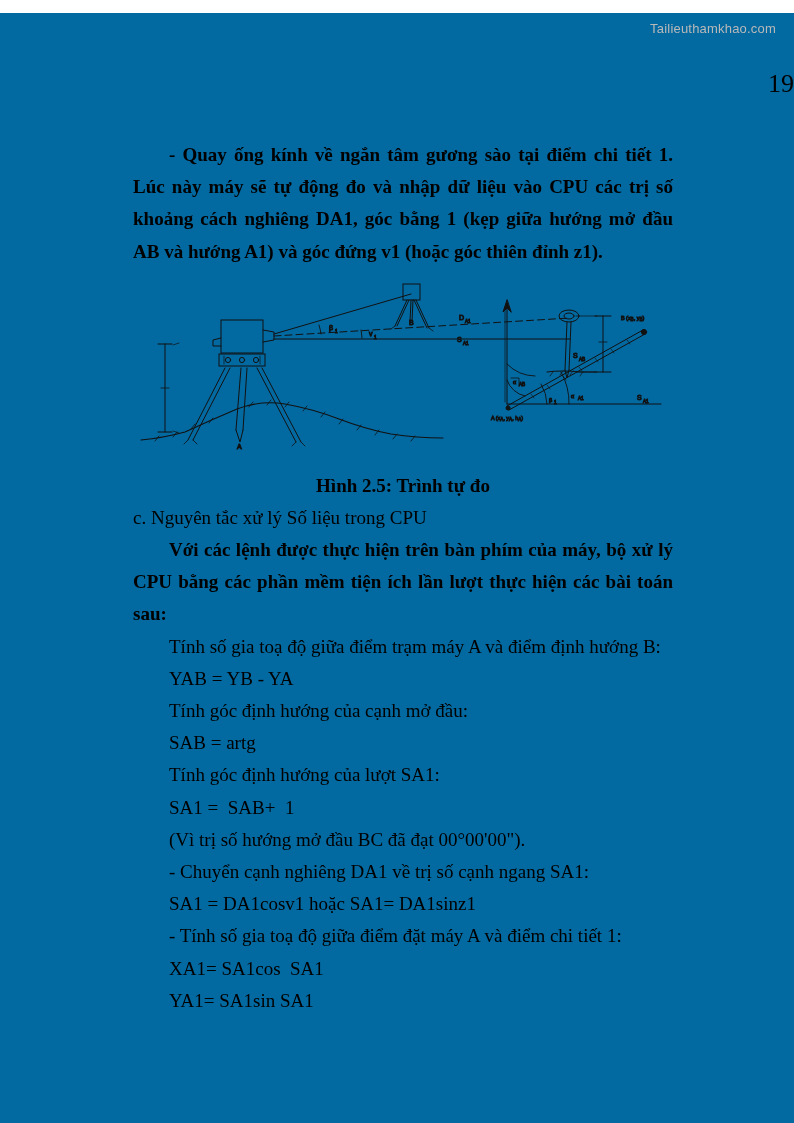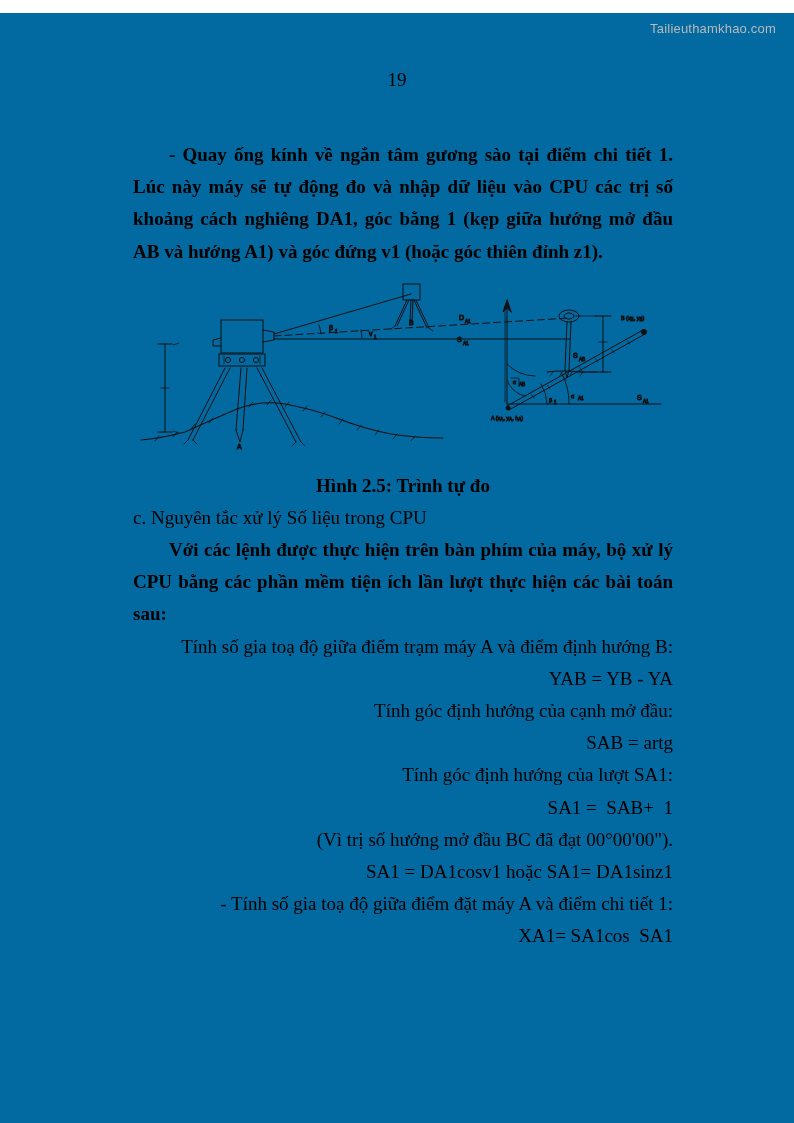--- a/index.html
+++ b/index.html
@@ -29,42 +29,41 @@
     font-size: 13px;
     color: #b9b9b9;
     letter-spacing: 0.2px;
     user-select: none;
   }
   .page-number {
     position: absolute;
     top: 56px;
     left: 0;
     width: 794px;
-    text-align: center;
-    font-size: 19px;
+    text-align: right;
+    font-size: 26px;
   }
   .content {
     position: absolute;
     left: 133px;
     top: 126px;
     width: 540px;
   }
   .para {
     font-size: 19px;
     line-height: 32.2px;
     text-align: justify;
     text-justify: inter-word;
     margin: 0;
   }
   .para.indent { text-indent: 36px; font-weight: bold; }
   .line {
     font-size: 19px;
     line-height: 32.2px;
     white-space: pre;
-    text-align: right;
   }
   .line.indent { padding-left: 36px; }
   .caption {
     text-align: center;
     font-size: 19px;
     font-weight: bold;
     line-height: 32px;
     margin: 0;
   }
   
@@ -272,18 +271,20 @@
 
     <p class="para indent">Với các lệnh được thực hiện trên bàn phím của máy, bộ xử lý CPU bằng các phần mềm tiện ích lần lượt thực hiện các bài toán sau:</p>
 
     <div class="line indent">Tính số gia toạ độ giữa điểm trạm máy A và điểm định hướng B:</div>
     <div class="line indent">YAB = YB - YA</div>
     <div class="line indent">Tính góc định hướng của cạnh mở đầu:</div>
     <div class="line indent">SAB = artg</div>
     <div class="line indent">Tính góc định hướng của lượt SA1:</div>
     <div class="line indent">SA1 =  SAB+  1</div>
     <div class="line indent">(Vì trị số hướng mở đầu BC đã đạt 00°00'00").</div>
+    <div class="line indent">- Chuyển cạnh nghiêng DA1 về trị số cạnh ngang SA1:</div>
     <div class="line indent">SA1 = DA1cosv1 hoặc SA1= DA1sinz1</div>
     <div class="line indent">- Tính số gia toạ độ giữa điểm đặt máy A và điểm chi tiết 1:</div>
     <div class="line indent">XA1= SA1cos  SA1</div>
+    <div class="line indent">YA1= SA1sin SA1</div>
 
   </div>
 </div>
 
 </body></html>

